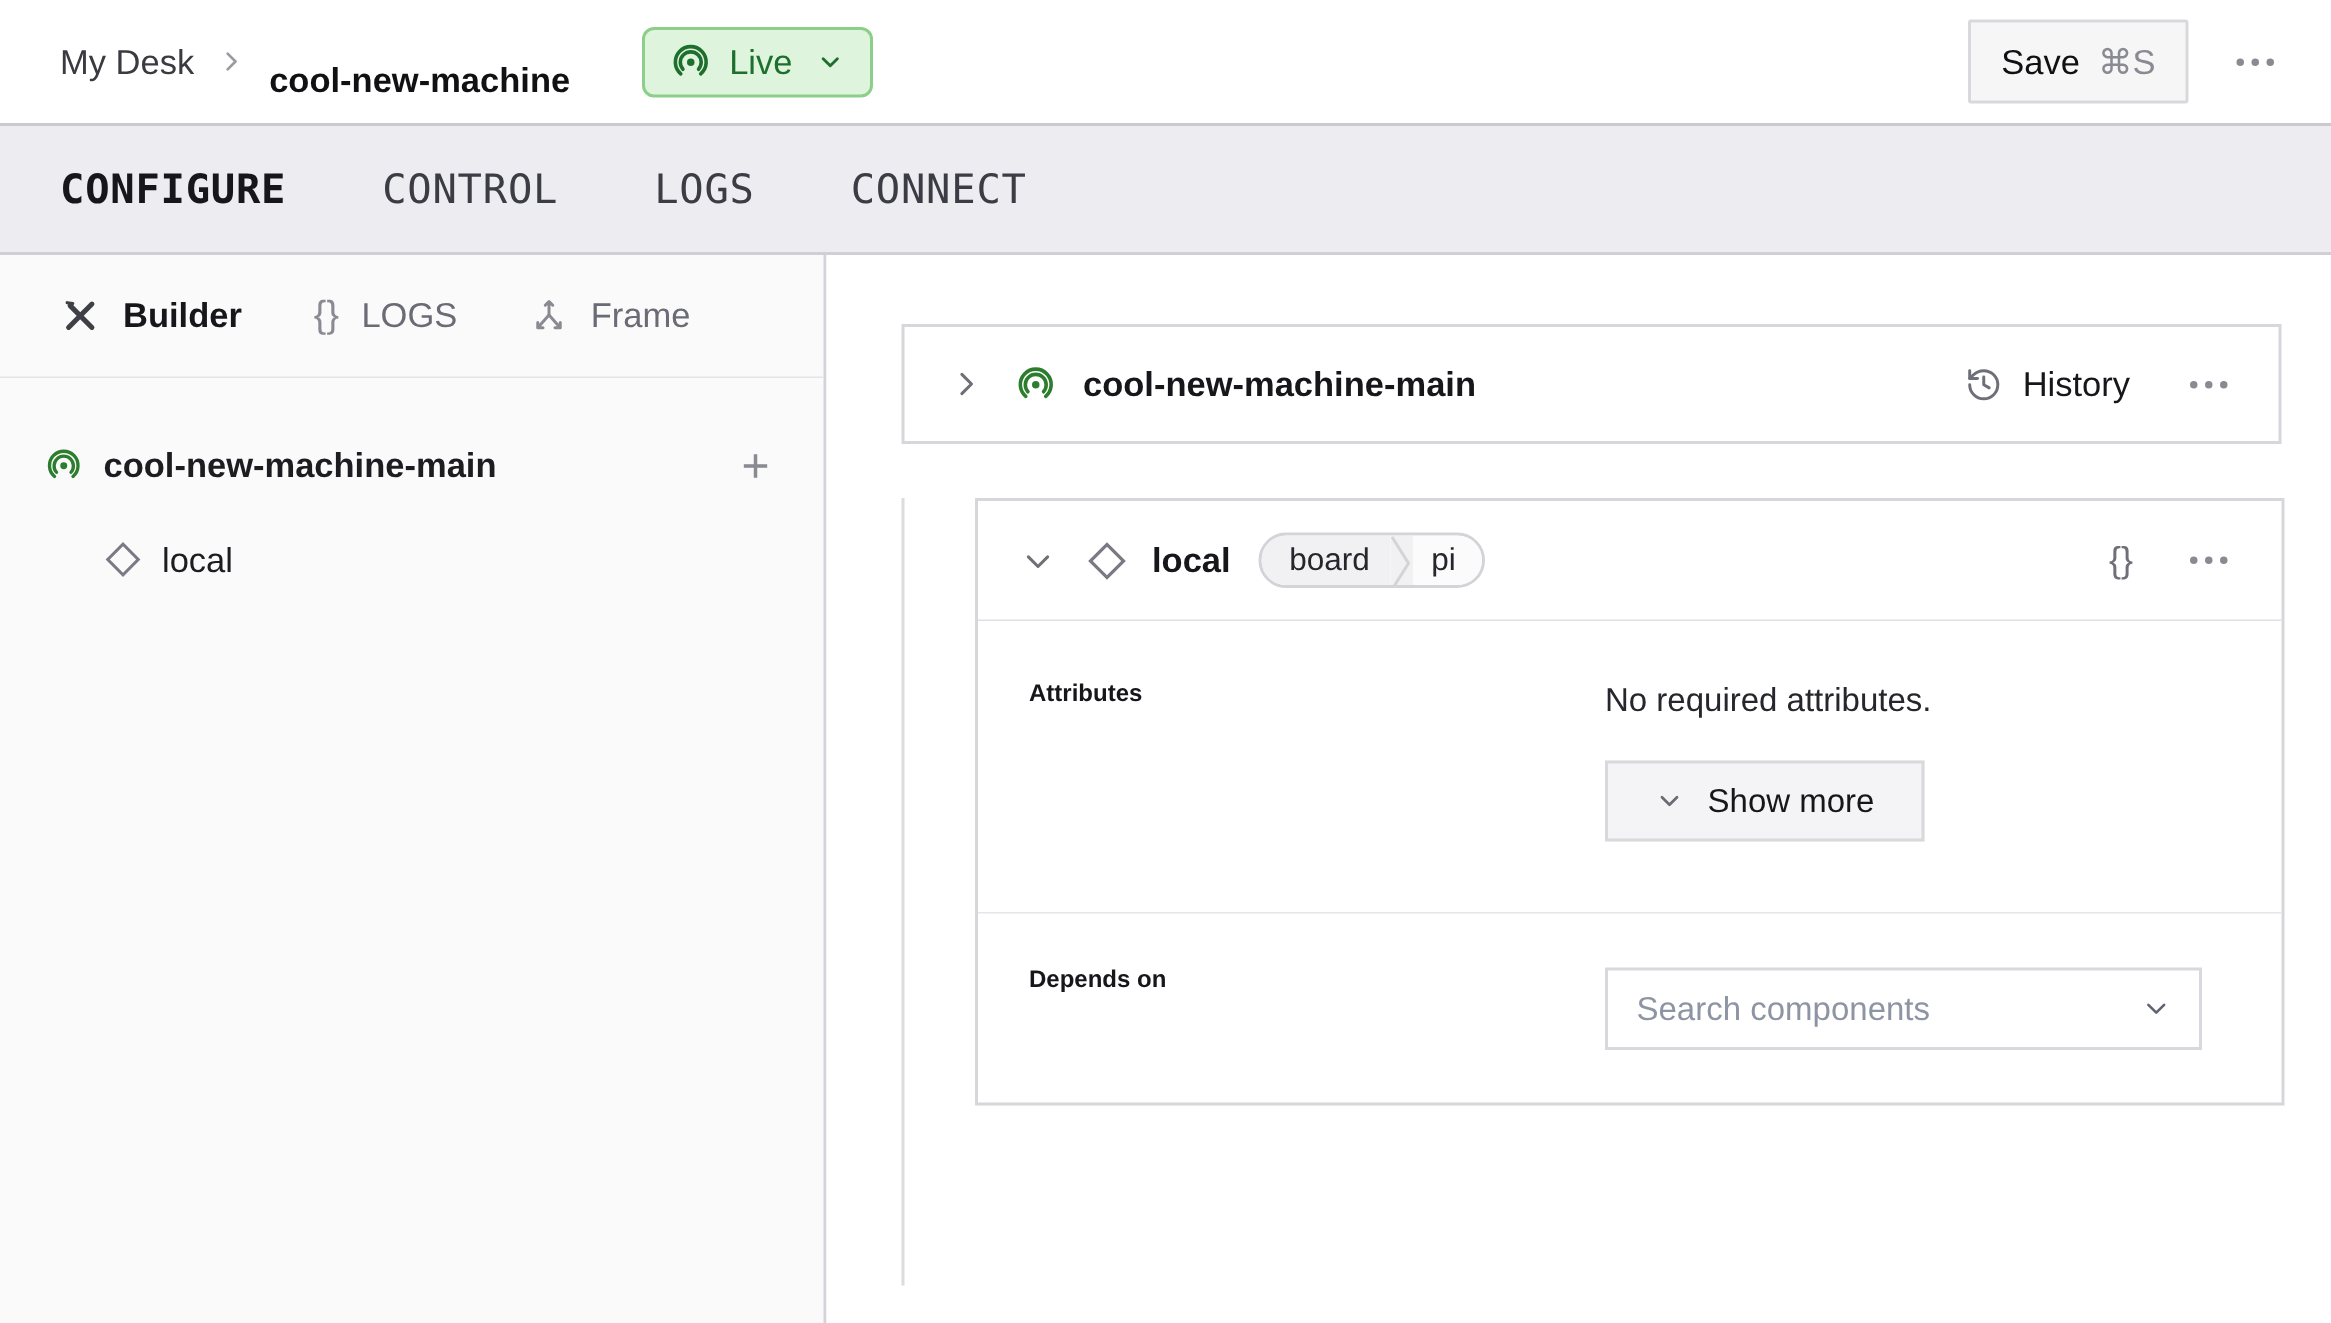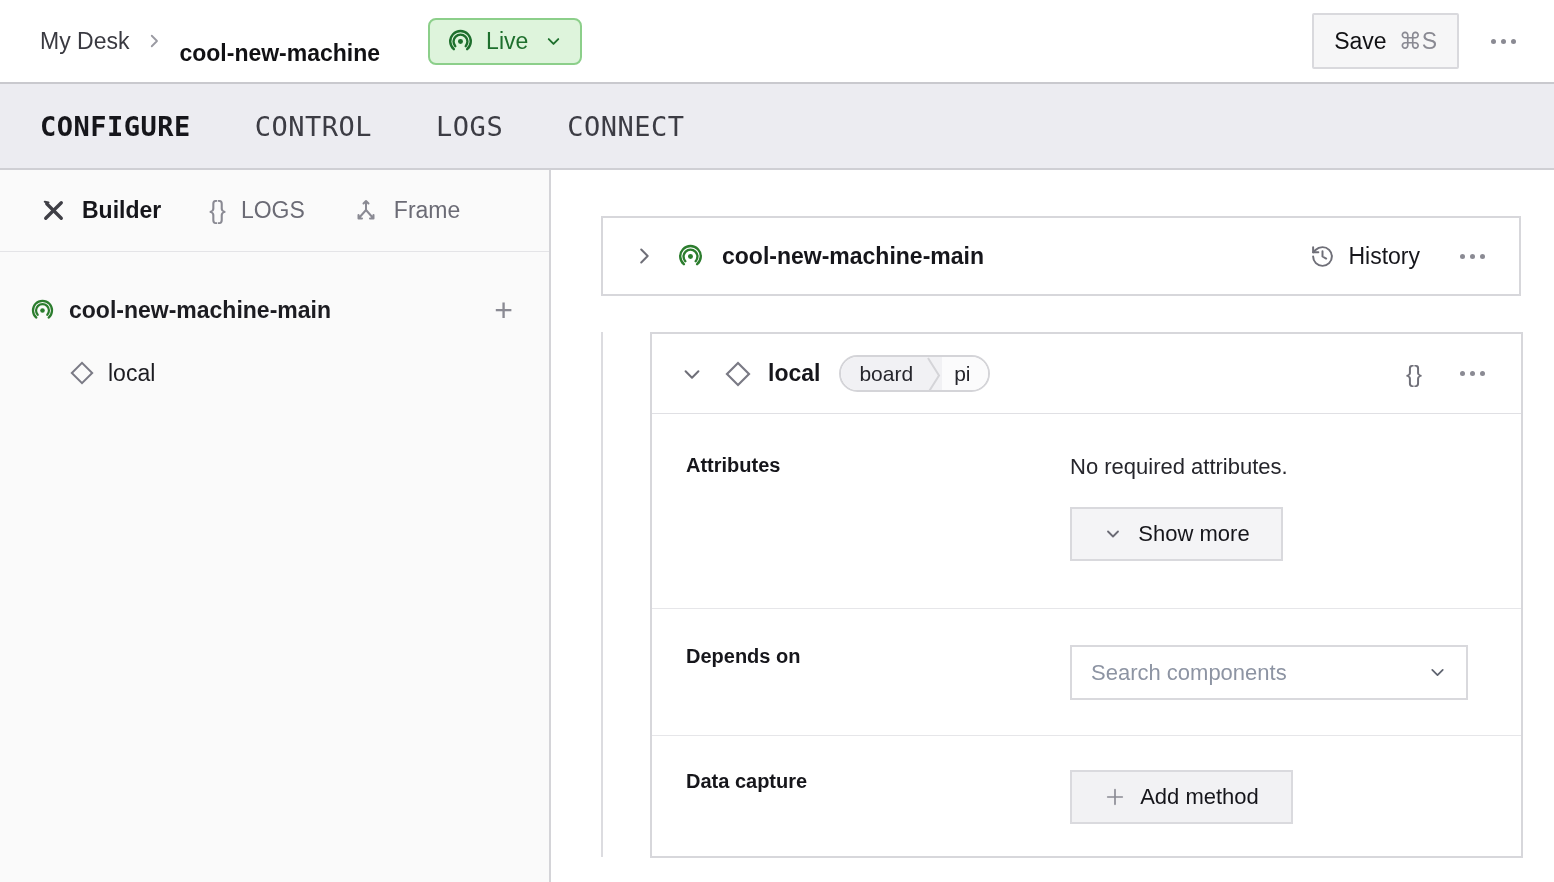--- a/index.html
+++ b/index.html
@@ -70,21 +70,21 @@
   .chip { margin-left:19px; height:37px; display:flex; align-items:stretch; border:2px solid #d4d4d8;
     border-radius:19px; overflow:hidden; font-size:21px; color:#26262c; cursor:default; }
   .chip-type { display:flex; align-items:center; padding:0 14px 0 18px; background:#f1f1f4; }
   .chip-div { display:flex; background:#f1f1f4; }
   .chip-model { display:flex; align-items:center; padding:0 17px 0 12px; background:#fbfbfc; }
   .braces-btn { margin-left:auto; color:#6f6f78; font-size:24px; cursor:pointer; padding:4px 6px; }
   .comp-header .kebab { margin-left:22px; }
 
   .section { display:flex; align-items:flex-start; padding:0 30px 0 34px; }
   .section + .section { border-top:1px solid #e6e6e9; }
-  .section-label { width:384px; font-size:20px; font-weight:700; color:#16161b; flex:none; }
+  .section-label { width:384px; font-size:16px; font-weight:700; color:#16161b; flex:none; }
   .sec-attributes { height:194px; padding-top:40px; }
   .sec-depends { height:127px; padding-top:36px; }
   .sec-capture { height:121px; padding-top:34px; }
   .attr-col { display:flex; flex-direction:column; }
   .attr-empty { font-size:22px; color:#26262c; }
   .show-more-btn { margin-top:27px; width:213px; height:54px; display:flex; align-items:center;
     justify-content:center; gap:15px; background:#f4f4f6; border:2px solid #d9d9dd; font-size:22px;
     color:#16161b; cursor:pointer; }
   .show-more-btn .chev { color:#6b6b75; display:flex; }
   .select { width:398px; height:55px; background:#fff; border:2px solid #d9d9dd; display:flex;
@@ -282,26 +282,15 @@
         <div class="select">
           <span class="select-placeholder">Search components</span>
           <span class="chev">
             <svg width="21" height="21" viewBox="0 0 24 24" fill="none" stroke="currentColor" stroke-width="2" stroke-linecap="round" stroke-linejoin="round">
                 <polyline points="6 9 12 15 18 9"></polyline>
               </svg>
           </span>
         </div>
       </div>
 
-      <div class="section sec-capture">
-        <div class="section-label">Data capture</div>
-        <button class="add-method-btn">
-          <span class="plus">
-            <svg width="22" height="22" viewBox="0 0 24 24" fill="none" stroke="currentColor" stroke-width="1.8" stroke-linecap="round">
-                <path d="M12 4v16M4 12h16"></path>
-              </svg>
-          </span>
-          <span>Add method</span>
-        </button>
-      </div>
     </div>
   </div>
 </div>
 
 </body></html>

